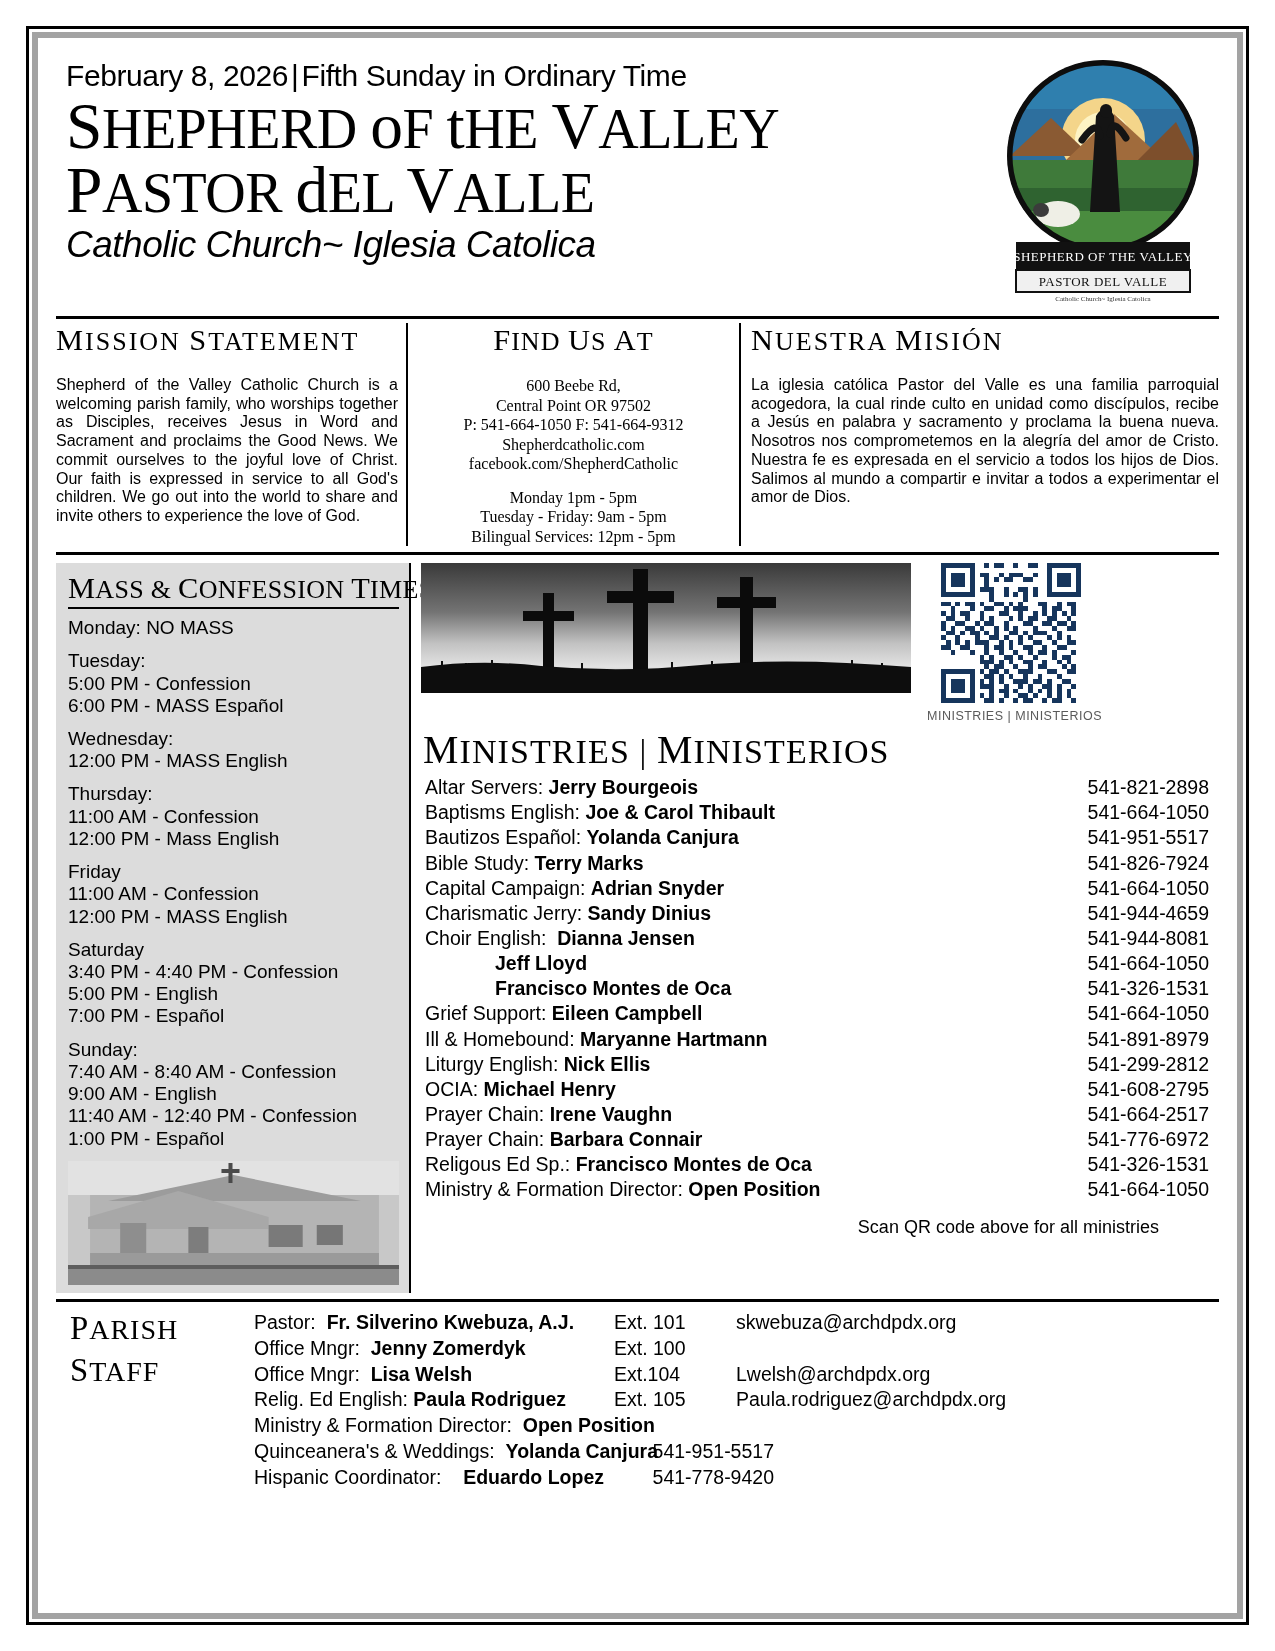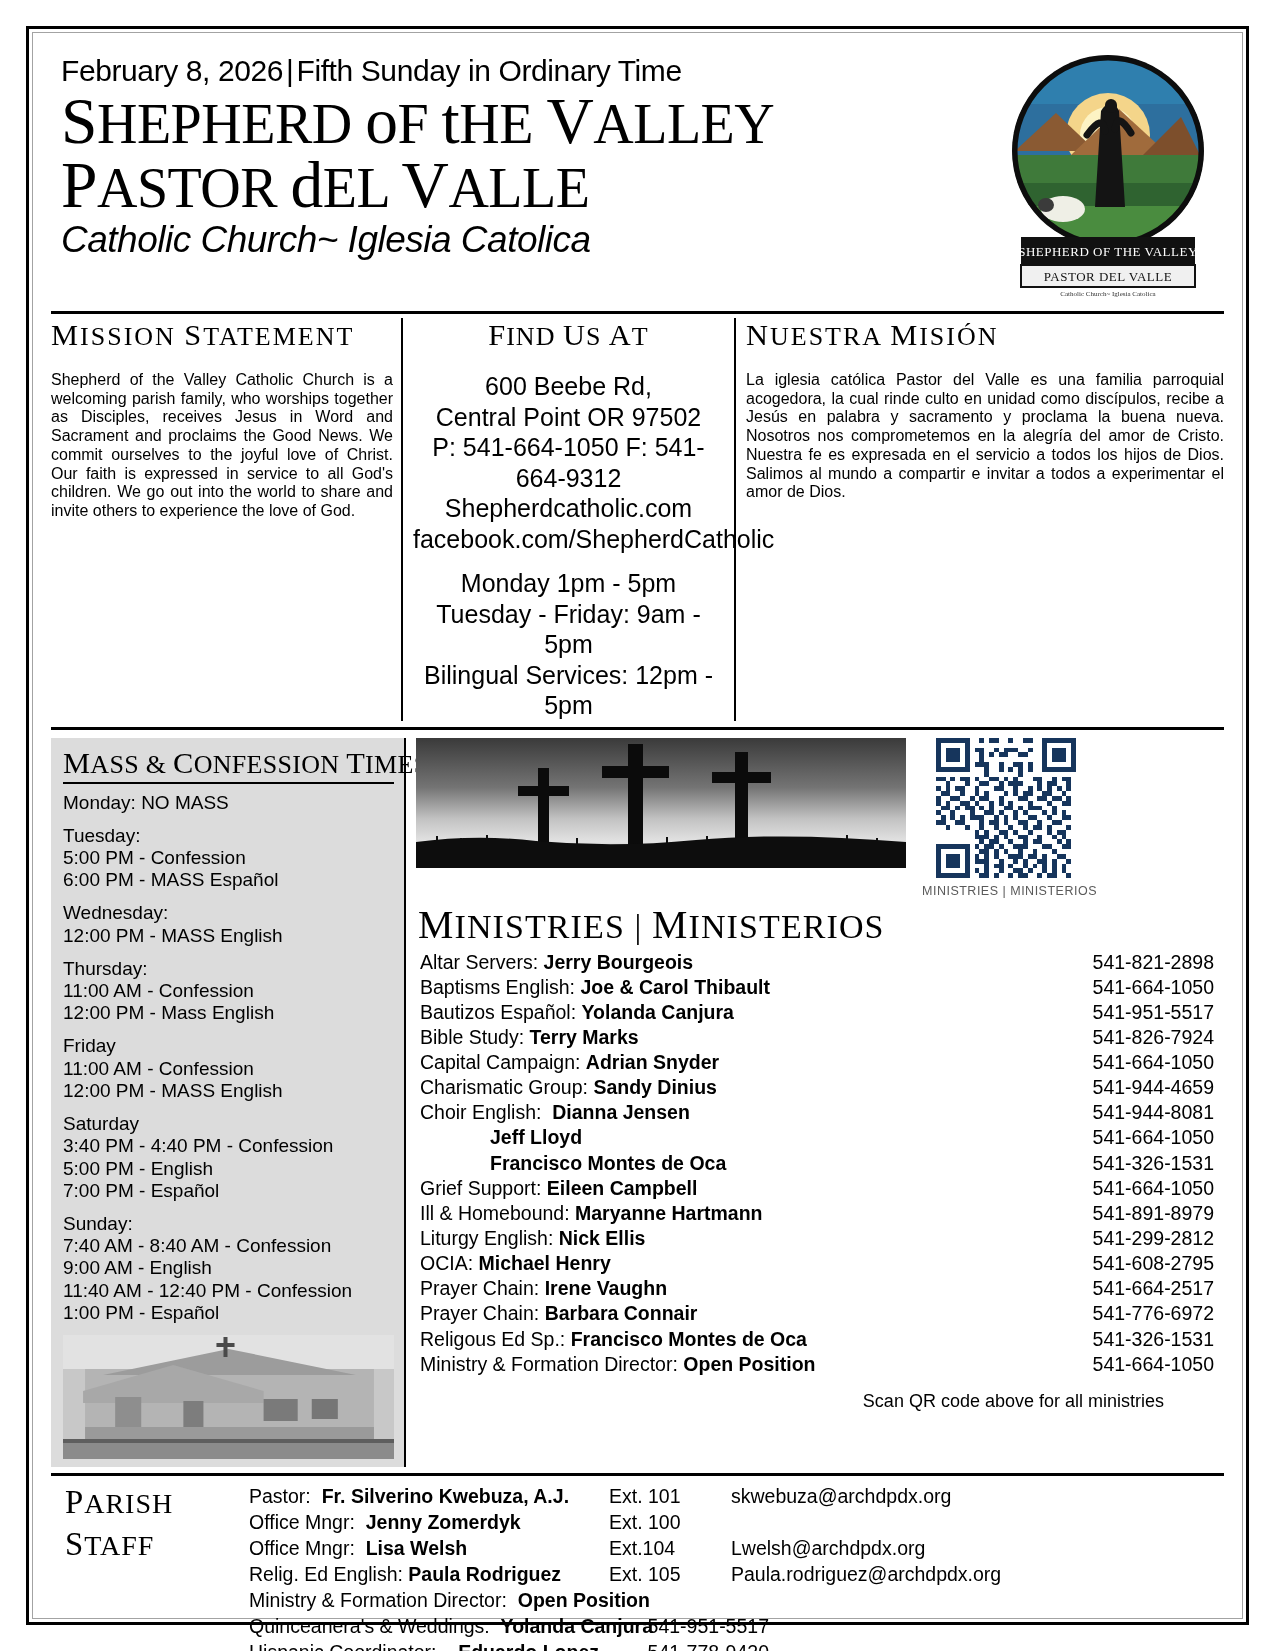--- a/index.html
+++ b/index.html
@@ -23,21 +23,21 @@
     background: #ffffff;
   }
   .outer-frame {
     position: absolute;
     left: 26px; top: 26px; right: 26px; bottom: 26px;
     border: 3px solid #000;
   }
   .inner-frame {
     position: absolute;
     left: 32px; top: 32px; right: 32px; bottom: 32px;
-    border: 1px solid #a3a3a3;
+    border: 6px solid #a3a3a3;
     box-sizing: border-box;
     padding: 14px 18px 10px 18px;
   }
 
   
   .masthead {
     position: relative;
     display: flex;
     align-items: flex-start;
     padding: 8px 0 0 0;
@@ -97,23 +97,24 @@
     white-space: nowrap;
   }
   .sec-head.center { text-align: center; letter-spacing: 1px; }
   .body-text {
     font-size: 16px;
     line-height: 1.17;
     text-align: justify;
     text-justify: inter-word;
   }
   .center-text {
-    font-size: 25px;
+    font-size: 16px;
     line-height: 1.22;
     text-align: center;
+    font-family: Liberation Serif, serif;
   }
   .hours-block { margin-top: 14px; }
 
   
   .main-row { display: flex; margin-top: 8px; }
   .left-panel {
     width: 355px;
     flex: 0 0 auto;
     background: #dcdcdc;
     box-sizing: border-box;
@@ -618,21 +619,21 @@
             </tr>
             <tr>
               <td class="min-role"><span>Bible Study:</span> <span class="nm">Terry Marks</span></td>
               <td class="min-phone">541-826-7924</td>
             </tr>
             <tr>
               <td class="min-role"><span>Capital Campaign:</span> <span class="nm">Adrian Snyder</span></td>
               <td class="min-phone">541-664-1050</td>
             </tr>
             <tr>
-              <td class="min-role"><span>Charismatic Group:</span> <span class="nm">Sandy Dinius</span></td>
+              <td class="min-role"><span>Charismatic Jerry:</span> <span class="nm">Sandy Dinius</span></td>
               <td class="min-phone">541-944-4659</td>
             </tr>
             <tr>
               <td class="min-role"><span>Choir English:</span>&nbsp; <span class="nm">Dianna Jensen</span></td>
               <td class="min-phone">541-944-8081</td>
             </tr>
             <tr>
               <td class="min-role indent"><span class="nm">Jeff Lloyd</span></td>
               <td class="min-phone">541-664-1050</td>
             </tr>

